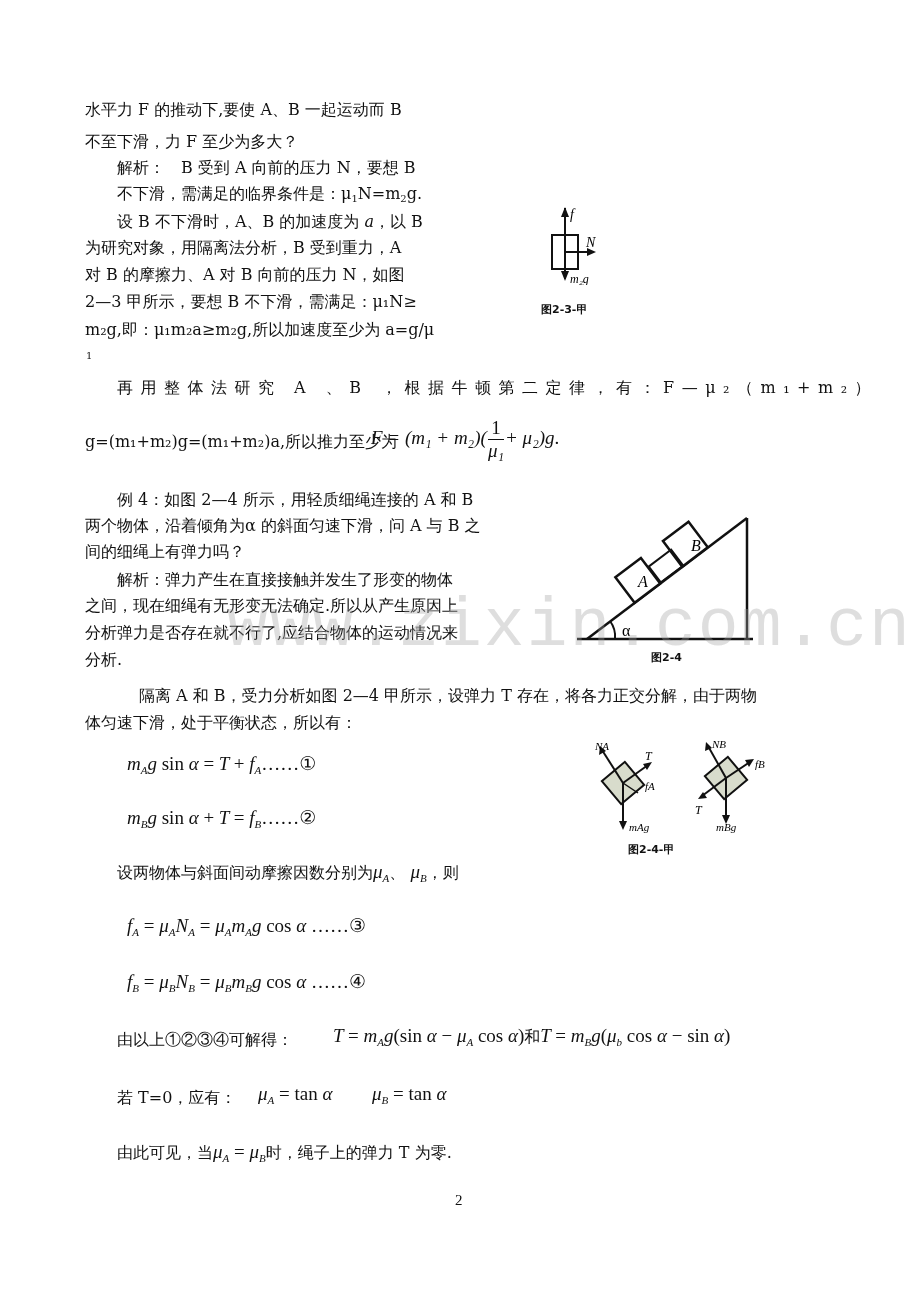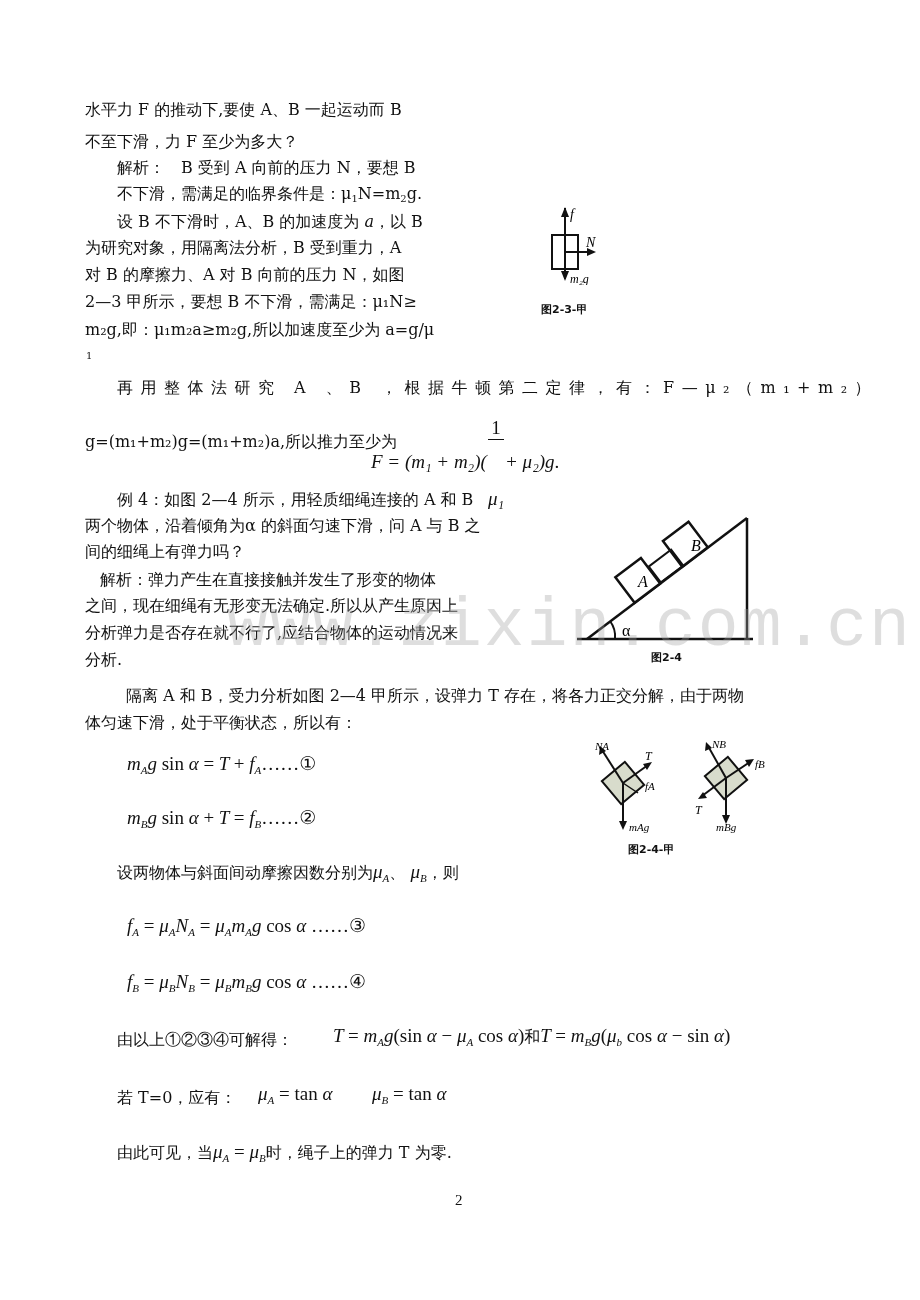--- a/index.html
+++ b/index.html
@@ -5,21 +5,21 @@
   html, body { margin: 0; padding: 0; background: #ffffff; }
   body { width: 920px; height: 1300px; position: relative; overflow: hidden;
          font-family: "DejaVu Serif", "Liberation Serif", serif; color: #111; }
   .line { position: absolute; font-size: 16px; line-height: 20px; white-space: nowrap; }
   .math { font-family: "Liberation Serif", "DejaVu Serif", serif; font-style: italic; font-size: 19px; position: absolute; white-space: nowrap; }
   .math .up { font-style: normal; }
   .math sub { font-size: 11px; vertical-align: -4px; }
   sub.s { font-size: 10px; vertical-align: -3px; }
   .frac { display: inline-block; vertical-align: middle; text-align: center; margin: 0 1px; }
   .frac .num { display: block; border-bottom: 1px solid #111; padding: 0 3px; font-style: normal; line-height: 22px; }
-  .frac .den { display: block; line-height: 22px; margin-top: 48px; }
+  .frac .den { display: block; line-height: 22px; }
   .fig { position: absolute; }
   .caption { font-family: "DejaVu Sans", sans-serif; font-weight: bold; font-size: 11px; position: absolute; white-space: nowrap; }
   .watermark { position: absolute; left: 227px; top: 588px; font-family: Liberation Mono, monospace;
                font-size: 68px; color: rgba(160,160,160,0.35); letter-spacing: 2px; white-space: nowrap; pointer-events: none; }
   .pagenum { position: absolute; left: 455px; top: 1192px; font-size: 15px; font-family: "Liberation Serif", serif; }
   .spaced { letter-spacing: 7.5px; }
 </style>
 </head>
 <body>
 
@@ -53,21 +53,21 @@
 
 <div class="line spaced" style="left:117px;top:378px;text-align:right;">再用整体法研究 A 、B ，根据牛顿第二定律，有：F—μ₂（m₁+m₂）</div>
 <div class="line" style="left:85px;top:432px;">g=(m₁+m₂)g=(m₁+m₂)a,所以推力至少为</div>
 <div class="math" style="left:371px;top:417px;">
   <span>F = (m₁ + m₂)(</span><span class="frac"><span class="num">1</span><span class="den">μ₁</span></span><span>+ μ₂)g</span><span class="up">.</span>
 </div>
 
 <div class="line" style="left:117px;top:490px;">例 4：如图 2—4 所示，用轻质细绳连接的 A 和 B</div>
 <div class="line" style="left:85px;top:516px;">两个物体，沿着倾角为α 的斜面匀速下滑，问 A 与 B 之</div>
 <div class="line" style="left:85px;top:542px;">间的细绳上有弹力吗？</div>
-<div class="line" style="left:100px;top:570px;">解析：弹力产生在直接接触并发生了形变的物体</div>
+<div class="line" style="left:117px;top:570px;">解析：弹力产生在直接接触并发生了形变的物体</div>
 <div class="line" style="left:85px;top:596px;">之间，现在细绳有无形变无法确定.所以从产生原因上</div>
 <div class="line" style="left:85px;top:623px;">分析弹力是否存在就不行了,应结合物体的运动情况来</div>
 <div class="line" style="left:85px;top:650px;">分析.</div>
 
 <svg class="fig" style="left:575px;top:510px;" width="180" height="140" viewBox="0 0 180 140">
   <line x1="2" y1="129" x2="178" y2="129" stroke="#111" stroke-width="2.5"></line>
   <line x1="12" y1="129" x2="172" y2="8" stroke="#111" stroke-width="2.5"></line>
   <line x1="172" y1="8" x2="172" y2="129" stroke="#111" stroke-width="2.5"></line>
   <g transform="translate(74,82) rotate(-37)">
     <rect x="-18" y="-32" width="32" height="32" fill="#fff" stroke="#111" stroke-width="2.5"></rect>
@@ -80,21 +80,21 @@
   </g>
   <path d="M 40 129 A 26 26 0 0 0 35 111" fill="none" stroke="#111" stroke-width="2"></path>
   <text x="63" y="77" font-family="Liberation Serif, serif" font-style="italic" font-size="16">A</text>
   <text x="116" y="41" font-family="Liberation Serif, serif" font-style="italic" font-size="16">B</text>
   <text x="47" y="126" font-family="Liberation Serif, serif" font-size="16">α</text>
 </svg>
 <div class="caption" style="left:651px;top:650px;">图2-4</div>
 
 <div class="watermark">www.zixin.com.cn</div>
 
-<div class="line" style="left:117px;top:686px;padding-left:9px;">隔离 A 和 B，受力分析如图 2—4 甲所示，设弹力 T 存在，将各力正交分解，由于两物</div>
+<div class="line" style="left:130px;top:686px;padding-left:9px;">隔离 A 和 B，受力分析如图 2—4 甲所示，设弹力 T 存在，将各力正交分解，由于两物</div>
 <div class="line" style="left:85px;top:713px;">体匀速下滑，处于平衡状态，所以有：</div>
 
 <div class="math" style="left:127px;top:752px;">m<sub>A</sub>g <span class="up">sin</span> α <span class="up">=</span> T <span class="up">+</span> f<sub>A</sub><span class="up">……①</span></div>
 
 <div class="math" style="left:127px;top:806px;">m<sub>B</sub>g <span class="up">sin</span> α <span class="up">+</span> T <span class="up">=</span> f<sub>B</sub><span class="up">……②</span></div>
 
 <svg class="fig" style="left:588px;top:738px;" width="190" height="98" viewBox="0 0 190 98">
   <g>
     <g transform="translate(35,45) rotate(-40)">
       <rect x="-15" y="-15" width="30" height="30" fill="#d8dccc" stroke="#111" stroke-width="2"></rect>

